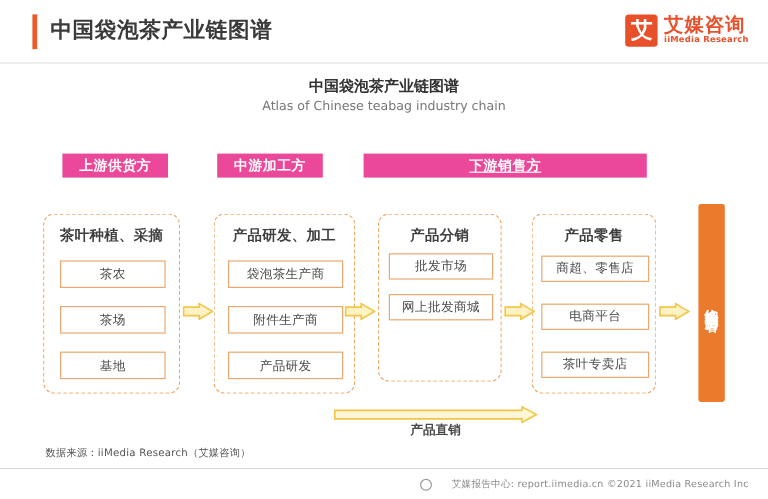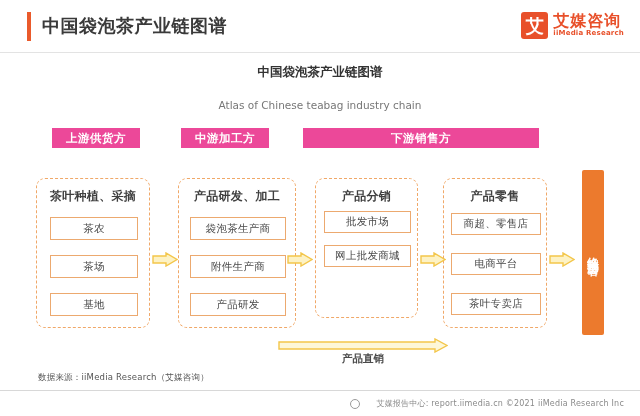--- a/index.html
+++ b/index.html
@@ -43,33 +43,33 @@
     letter-spacing:.2px;
   }
 
   
   .fig-title{
     position:absolute;left:0;top:64px;width:640px;text-align:center;
     font-size:12.5px;font-weight:bold;color:#333;
   }
   .fig-subtitle{
     position:absolute;left:0;top:83px;width:640px;text-align:center;
-    font-size:10.5px;color:#777;margin-top:16px;
+    font-size:10.5px;color:#777;
   }
 
   
   .banner{
     position:absolute;height:20px;background:#ec4899;
     color:#fff;font-size:11.5px;font-weight:bold;
     display:flex;align-items:center;justify-content:center;
     letter-spacing:.5px;
   }
   #banner-up{left:52px;top:128px;width:88px;}
   #banner-mid{left:181px;top:128px;width:88px;}
-  #banner-down{left:303px;top:128px;width:236px;}
+  #banner-down{left:303px;top:128px;width:236px;text-decoration:underline;}
 
   
   .col{
     position:absolute;top:178px;
     border:1.4px dashed #f0a868;border-radius:9px;
     box-sizing:border-box;
   }
   .col-title{
     position:absolute;left:0;width:100%;top:9px;text-align:center;
     font-size:12px;font-weight:bold;color:#3f3f3f;letter-spacing:.3px;

